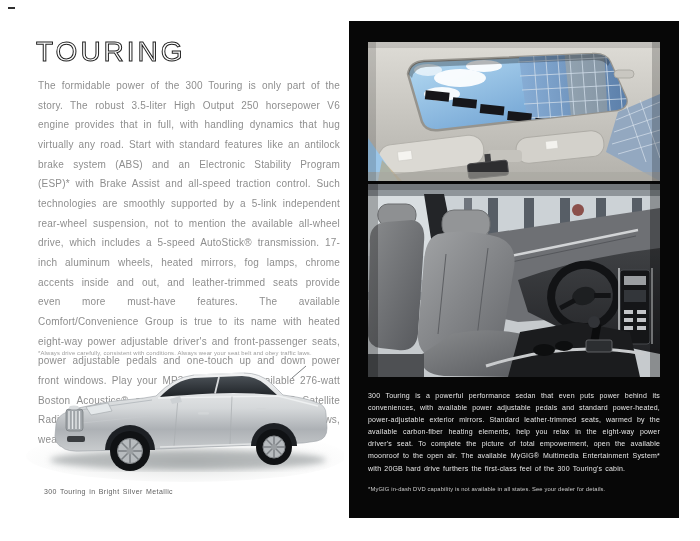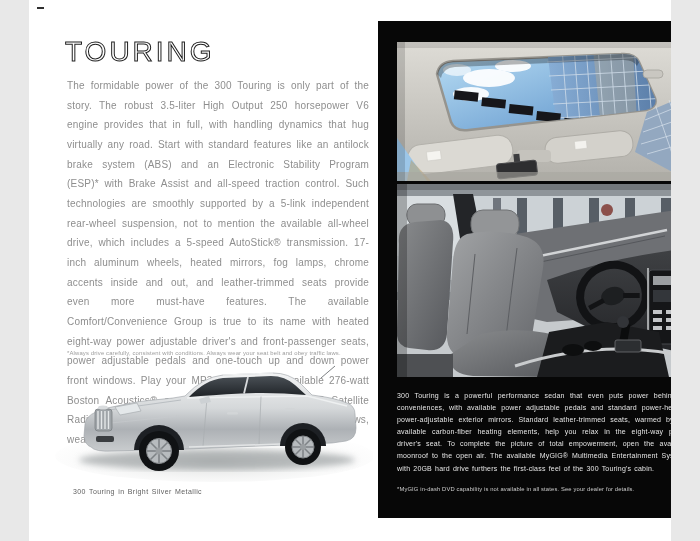--- a/index.html
+++ b/index.html
@@ -1,17 +1,17 @@
 <!DOCTYPE html>
 <html><head>
 <meta charset="utf-8">
 <style>
   html,body{margin:0;padding:0;background:#e8e8e8;}
   .page{
-    position:relative;width:642px;height:541px;background:#ffffff;
+    position:relative;width:700px;height:541px;background:#ffffff;
     font-family:"Liberation Sans", sans-serif;overflow:hidden;margin:0 auto;
   }
   .crop-mark{position:absolute;left:8px;top:7px;width:7px;height:2px;background:#2f2f2f;}
 
   
   .title-wrap{position:absolute;left:36px;top:35px;width:190px;height:34px;}
   .body-left{
     position:absolute;left:38px;top:66px;width:302px;
     font-size:10px;line-height:19.65px;color:#8e8e8e;
     text-align:justify;letter-spacing:.2px;word-spacing:1.1px;

